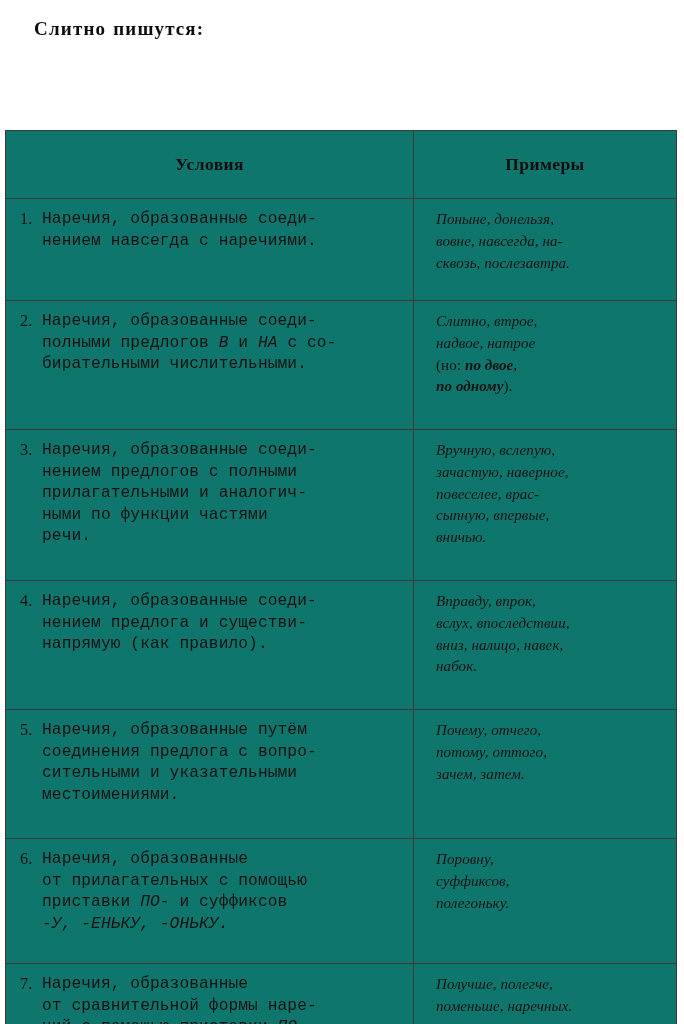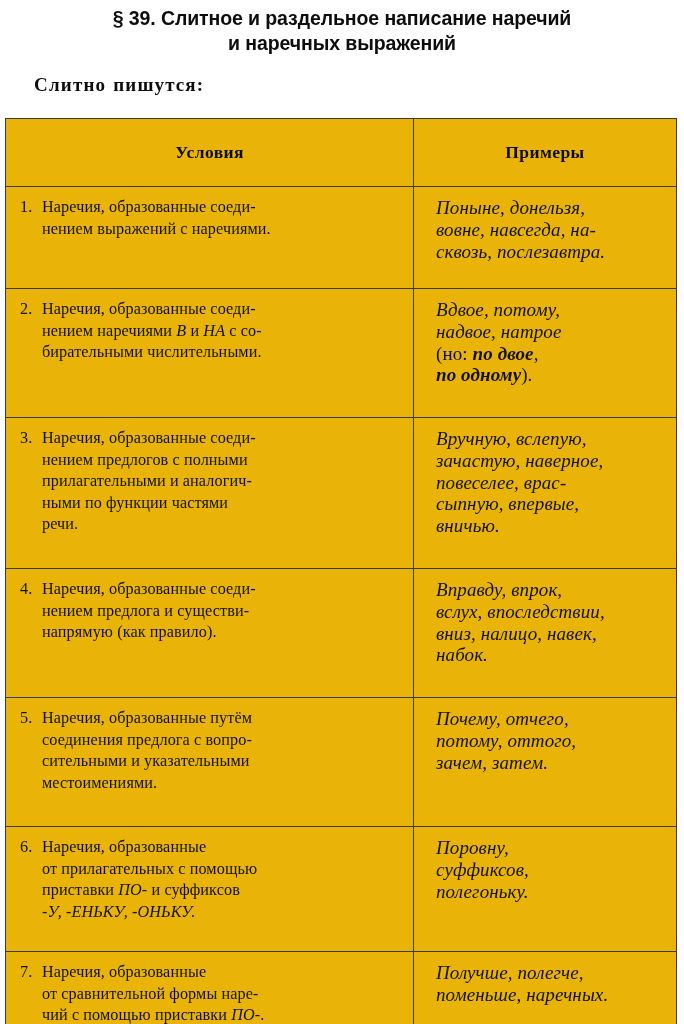--- a/index.html
+++ b/index.html
@@ -69,21 +69,21 @@
     border-collapse: collapse;
     table-layout: fixed;
   }
   table.rules col.c-cond { width: 408px; }
   table.rules col.c-ex   { width: 263px; }
 
   table.rules th,
   table.rules td {
     border: 1.6px solid #3a3a3a;
     vertical-align: top;
-    background: #eab308;
+    background: #0f766e;
   }
 
   table.rules thead th {
     text-align: center;
     vertical-align: middle;
     font-weight: bold;
     font-size: 17.5px;
     letter-spacing: 0.4px;
     height: 67px;
     padding: 0 6px;
@@ -91,41 +91,41 @@
   }
 
   td.cond {
     padding: 10px 10px 12px 14px;
     font-size: 16.2px;
     line-height: 21.5px;
     letter-spacing: 0.1px;
   }
   td.ex {
     padding: 10px 8px 12px 22px;
-    font-size: 19px;
+    font-size: 15px;
     line-height: 21.8px;
     font-style: italic;
     letter-spacing: 0.1px;
     font-family: Liberation Serif, serif;
   }
 
   
   .num-row {
     display: flex;
     align-items: flex-start;
   }
   .num {
     flex: 0 0 auto;
     width: 22px;
     text-align: left;
   }
   .ctext {
     flex: 1 1 auto;
   }
-  .ctext .ln { display: block; white-space: pre; }
+  .ctext .ln { display: block; white-space: pre; font-family: Liberation Mono, monospace; }
   .ex .ln { display: block; white-space: pre; }
 
   .it { font-style: italic; }
   .bi { font-style: italic; font-weight: bold; margin-top: 38px; }
   .up { font-style: italic; }
   .rom { font-style: normal; }
 
   
   tr.r1 td { height: 79px; }
   tr.r2 td { height: 106px; }
@@ -133,24 +133,20 @@
   tr.r4 td { height: 106px; }
   tr.r5 td { height: 106px; }
   tr.r6 td { height: 102px; }
   tr.r7 td { height: 80px; }
 </style>
 </head>
 <body>
 
 <div class="page">
 
-  <h1 class="title">
-    <span>§ 39. Слитное и раздельное написание наречий</span>
-    <span class="line2">и наречных выражений</span>
-  </h1>
 
   <p class="leadin">
     <span class="strong">Слитно</span><span class="rest">пишутся:</span>
   </p>
 
   <div class="table-wrap">
     <table class="rules">
       <colgroup>
         <col class="c-cond">
         <col class="c-ex">
@@ -162,44 +158,44 @@
         </tr>
       </thead>
       <tbody>
 
         <tr class="r1">
           <td class="cond">
             <div class="num-row">
               <span class="num">1.</span>
               <span class="ctext">
                 <span class="ln">Наречия, образованные соеди-</span>
-                <span class="ln">нением выражений с наречиями.</span>
+                <span class="ln">нением навсегда с наречиями.</span>
               </span>
             </div>
           </td>
           <td class="ex">
             <span class="ln">Поныне, донельзя,</span>
             <span class="ln">вовне, навсегда, на-</span>
             <span class="ln">сквозь, послезавтра.</span>
           </td>
         </tr>
 
         <tr class="r2">
           <td class="cond">
             <div class="num-row">
               <span class="num">2.</span>
               <span class="ctext">
                 <span class="ln">Наречия, образованные соеди-</span>
-                <span class="ln"><span>нением наречиями </span><span class="it">В</span><span> и </span><span class="it">НА</span><span> с со-</span></span>
+                <span class="ln"><span>полными предлогов </span><span class="it">В</span><span> и </span><span class="it">НА</span><span> с со-</span></span>
                 <span class="ln">бирательными числительными.</span>
               </span>
             </div>
           </td>
           <td class="ex">
-            <span class="ln">Вдвое, потому,</span>
+            <span class="ln">Слитно, втрое,</span>
             <span class="ln">надвое, натрое</span>
             <span class="ln"><span class="rom">(но: </span><span class="bi">по двое</span><span class="rom">,</span></span>
             <span class="ln"><span class="bi">по одному</span><span class="rom">).</span></span>
           </td>
         </tr>
 
         <tr class="r3">
           <td class="cond">
             <div class="num-row">
               <span class="num">3.</span>

